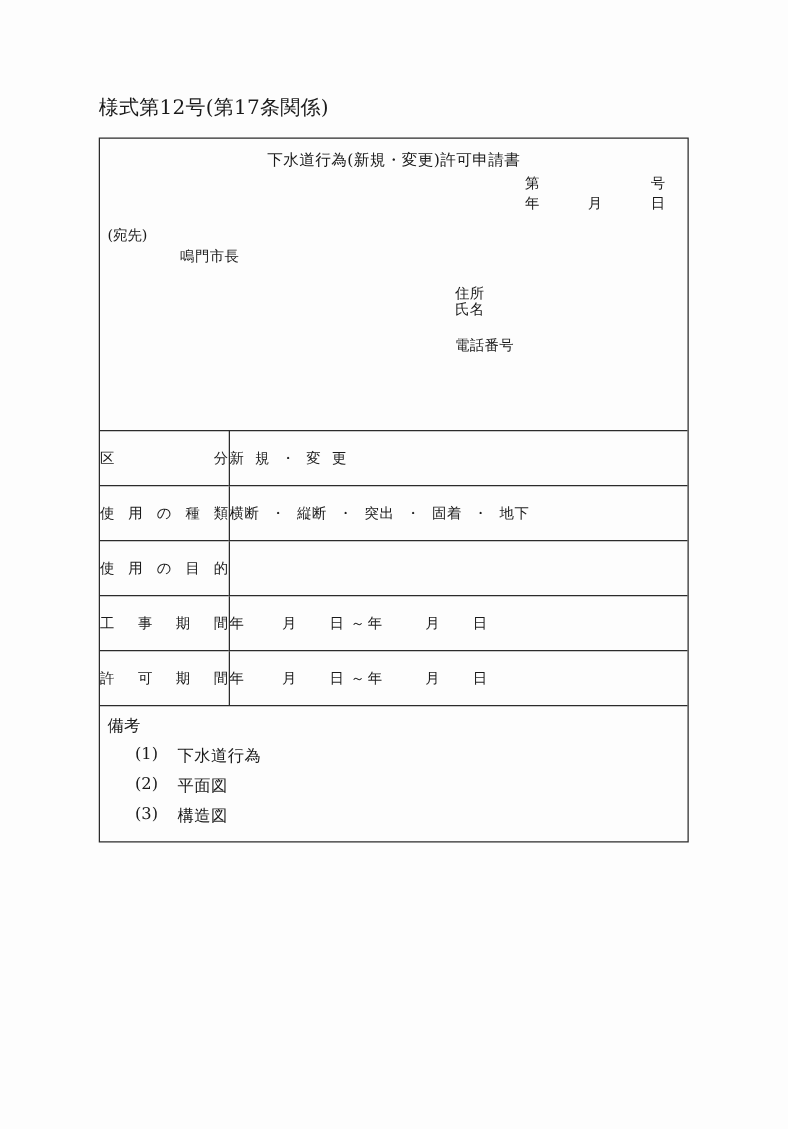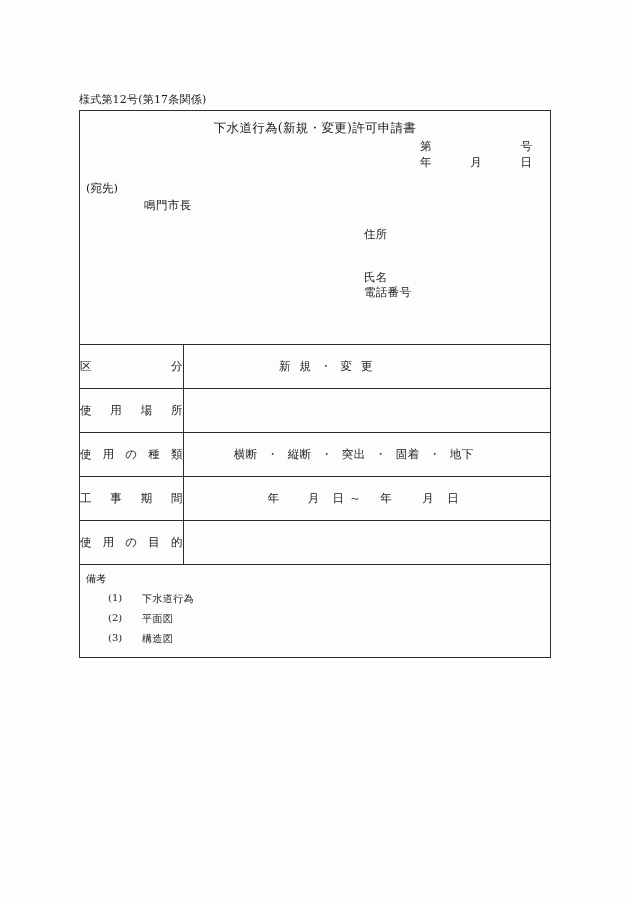--- a/index.html
+++ b/index.html
@@ -14,22 +14,22 @@
     font-family: "DejaVu Serif", "Liberation Serif", serif;
     color: #1a1a1a;
     background: #fdfdfd;
     overflow: hidden;
   }
 
   
   .form-no {
     position: absolute;
     left: 79px;
-    top: 92px;
-    font-size: 11px;
+    top: 76px;
+    font-size: 16px;
     letter-spacing: 0.2px;
     white-space: nowrap;
   }
 
   
   .form-box {
     position: absolute;
     left: 79px;
     top: 110px;
     width: 472px;
@@ -88,22 +88,22 @@
     letter-spacing: 0.4px;
     padding-left: 45px;
   }
   .applicant {
     position: absolute;
     left: 284px;
     font-size: 11.5px;
     letter-spacing: 0.3px;
   }
   .applicant.f1 { top: 116px; }
-  .applicant.f2 { top: 159px; }
-  .applicant.f3 { top: 174px; }
+  .applicant.f2 { top: 129px; }
+  .applicant.f3 { top: 158px; }
 
   .statement {
     position: absolute;
     top: 199px;
     left: 5px;
     right: 5px;
     font-size: 11.5px;
     line-height: 16px;
     text-indent: 14px;
     letter-spacing: 0.05px;
@@ -127,21 +127,20 @@
     width: 103px;
     border-right: 1.1px solid #2b2b2b;
     text-align: justify;
     text-align-last: justify;
     padding: 0 9px;
     box-sizing: border-box;
     letter-spacing: 0;
   }
   .cell-value {
     padding: 0 0 0 0;
-    text-align: center;
   }
   .opt-choice {
     letter-spacing: 9px;
     padding-right: 9px;
     display: inline-block;
     margin-right: 64px;
   }
   .opt-kind {
     letter-spacing: 0.5px;
     display: inline-block;
@@ -157,21 +156,21 @@
   }
   .date-range .g1 { display: inline-block; width: 42px; }
   .date-range .g2 { display: inline-block; width: 38px; }
   .date-range .tilde { margin: 0 2px 0 5px; }
   .date-range .g3 { display: inline-block; width: 46px; }
 
   
   .remarks {
     border-top: 1.1px solid #2b2b2b;
     padding: 7px 0 11px 6px;
-    font-size: 10px;
+    font-size: 13px;
   }
   .remarks-title {
     letter-spacing: 0.3px;
     margin-bottom: 2px;
   }
   .remarks-row {
     display: flex;
     margin-top: 6px;
     padding-left: 22px;
   }
@@ -218,48 +217,52 @@
     <tbody>
       <tr>
         <td class="cell-label">区分</td>
         <td class="cell-value">
           <span class="opt-choice">
             <span>新規</span><span>・</span><span>変更</span>
           </span>
         </td>
       </tr>
 
-      <tr>
-        <td class="cell-label">使用場所</td>
-        <td class="cell-value"></td>
-      </tr>
 
       <tr>
         <td class="cell-label">使用の種類</td>
         <td class="cell-value">
           <span class="opt-kind">
             <span>横断</span><span class="sep">・</span><span>縦断</span><span class="sep">・</span><span>突出</span><span class="sep">・</span><span>固着</span><span class="sep">・</span><span>地下</span>
           </span>
         </td>
       </tr>
 
       <tr>
+        <td class="cell-label">使用の目的</td>
+        <td class="cell-value"></td>
+      </tr>
+
+      <tr>
         <td class="cell-label">工事期間</td>
         <td class="cell-value">
           <span class="date-range">
             <span class="g1">年</span><span class="g2">月</span><span>日</span><span class="tilde">～</span><span class="g3">年</span><span class="g2">月</span><span>日</span>
           </span>
         </td>
       </tr>
 
       <tr>
-        <td class="cell-label">使用の目的</td>
-        <td class="cell-value"></td>
-      </tr>
-
+        <td class="cell-label">許可期間</td>
+        <td class="cell-value">
+          <span class="date-range">
+            <span class="g1">年</span><span class="g2">月</span><span>日</span><span class="tilde">～</span><span class="g3">年</span><span class="g2">月</span><span>日</span>
+          </span>
+        </td>
+      </tr>
     </tbody>
   </table>
 
   <div class="remarks">
     <div class="remarks-title">備考</div>
 
     <div class="remarks-row">
       <span class="remarks-num">(1)</span>
       <span class="remarks-text">下水道行為</span>
     </div>

